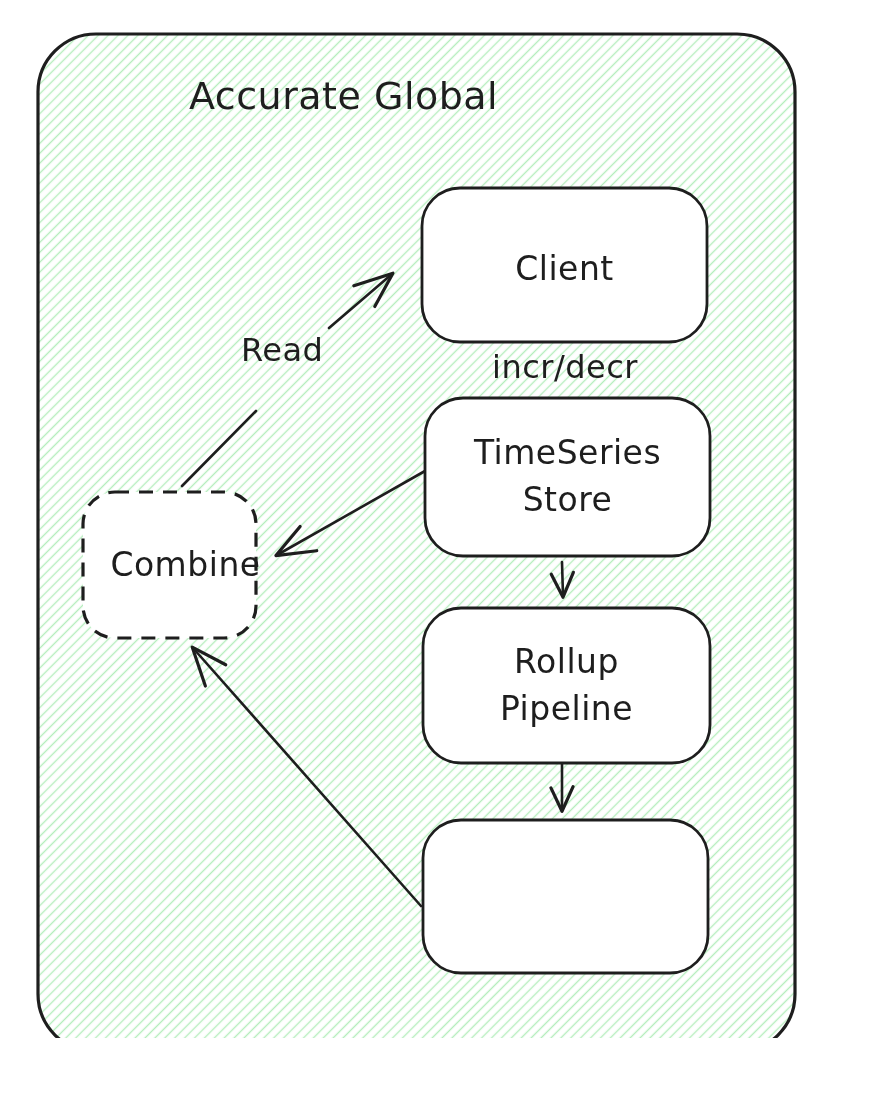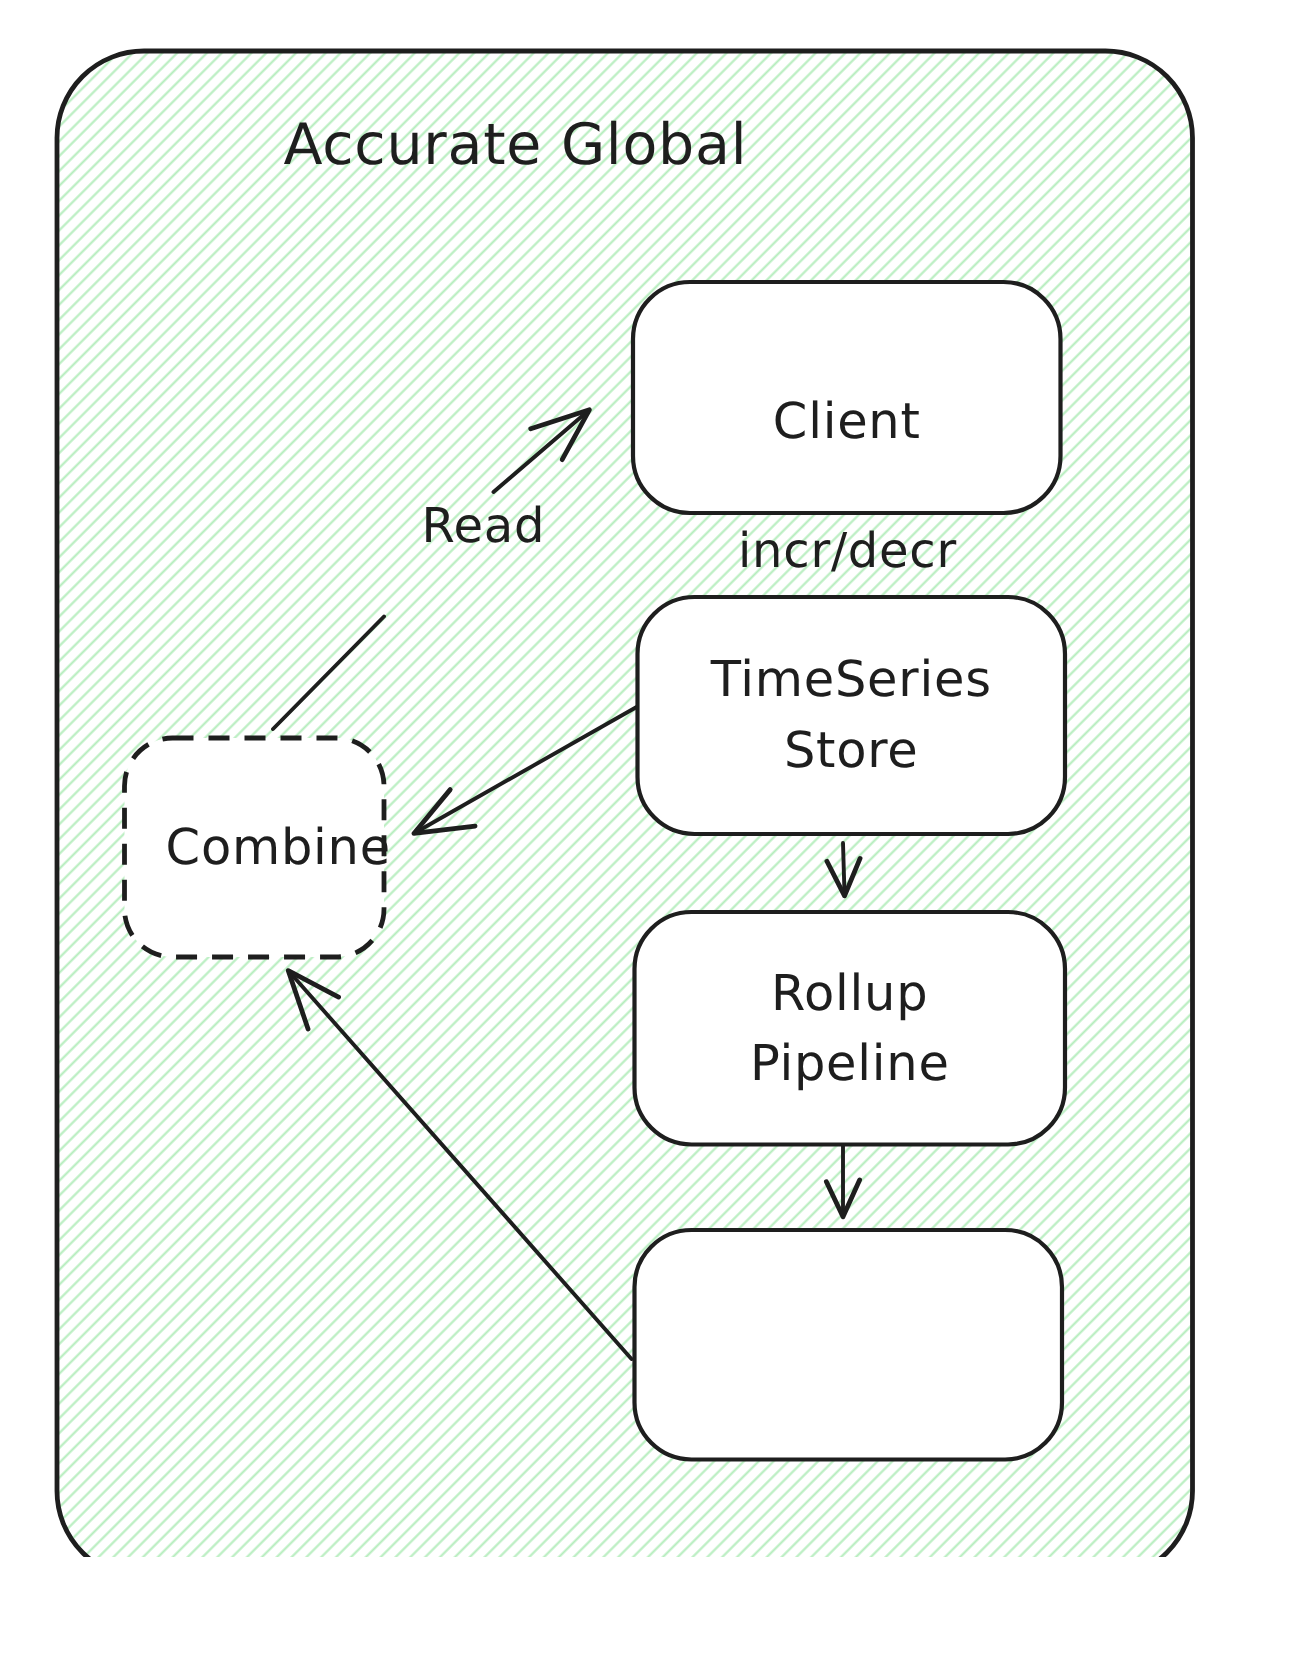--- a/index.html
+++ b/index.html
@@ -62,29 +62,29 @@
 
     <rect x="422" y="188" width="285" height="154" rx="38" ry="38" fill="#ffffff" stroke="#1e1e1e" stroke-width="2.8"></rect>
     <rect x="425" y="398" width="285" height="158" rx="38" ry="38" fill="#ffffff" stroke="#1e1e1e" stroke-width="2.8"></rect>
     <rect x="423" y="608" width="287" height="155" rx="38" ry="38" fill="#ffffff" stroke="#1e1e1e" stroke-width="2.8"></rect>
     <rect x="423" y="820" width="285" height="153" rx="38" ry="38" fill="#ffffff" stroke="#1e1e1e" stroke-width="2.8"></rect>
     <rect x="83" y="492" width="173" height="146" rx="32" ry="32" fill="#ffffff" stroke="#1e1e1e" stroke-width="3.2" stroke-dasharray="14 10"></rect>
   </svg>
 
   <div class="label title" style="left:189px; top:74px;">Accurate Global</div>
 
-  <div class="nodelabel" style="left:422px; top:204px; width:285px; height:154px;">
+  <div class="nodelabel" style="left:422px; top:192px; width:285px; height:154px;">
     <span>Client</span>
   </div>
   <div class="nodelabel" style="left:425px; top:398px; width:285px; height:158px;">
     <span style="width:210px;">TimeSeries Store</span>
   </div>
   <div class="nodelabel" style="left:423px; top:608px; width:287px; height:155px;">
     <span style="width:180px;">Rollup Pipeline</span>
   </div>
   <div class="nodelabel" style="left:99px; top:492px; width:173px; height:146px;">
     <span>Combine</span>
   </div>
 
-  <div class="label edgelabel" style="left:241px; top:331px;margin-left:40px;">Read</div>
+  <div class="label edgelabel" style="left:241px; top:331px;">Read</div>
   <div class="label edgelabel" style="left:465px; top:348px; width:200px; text-align:center;">incr/decr</div>
 
 </div>
 
 </body></html>

